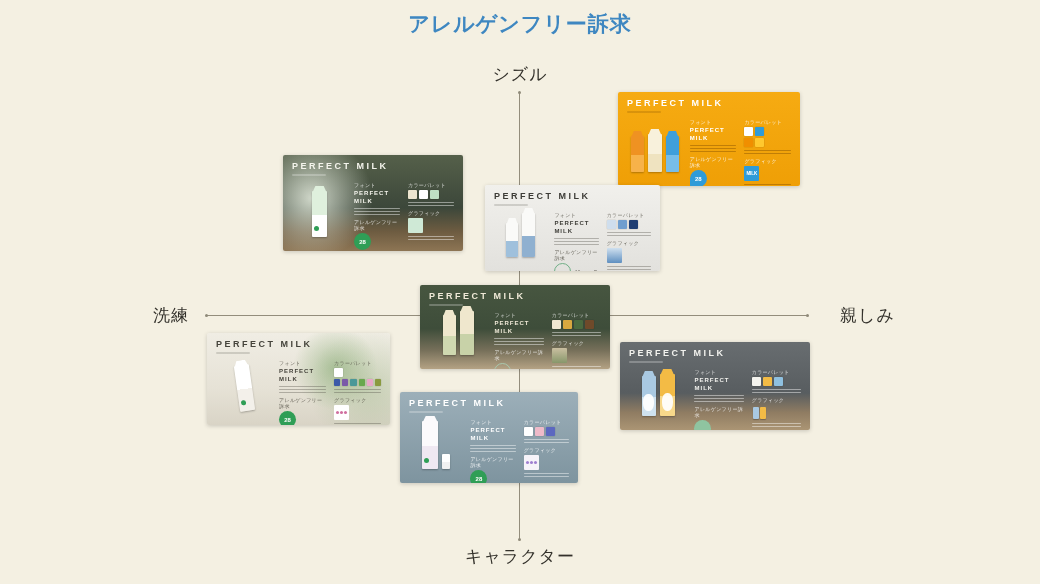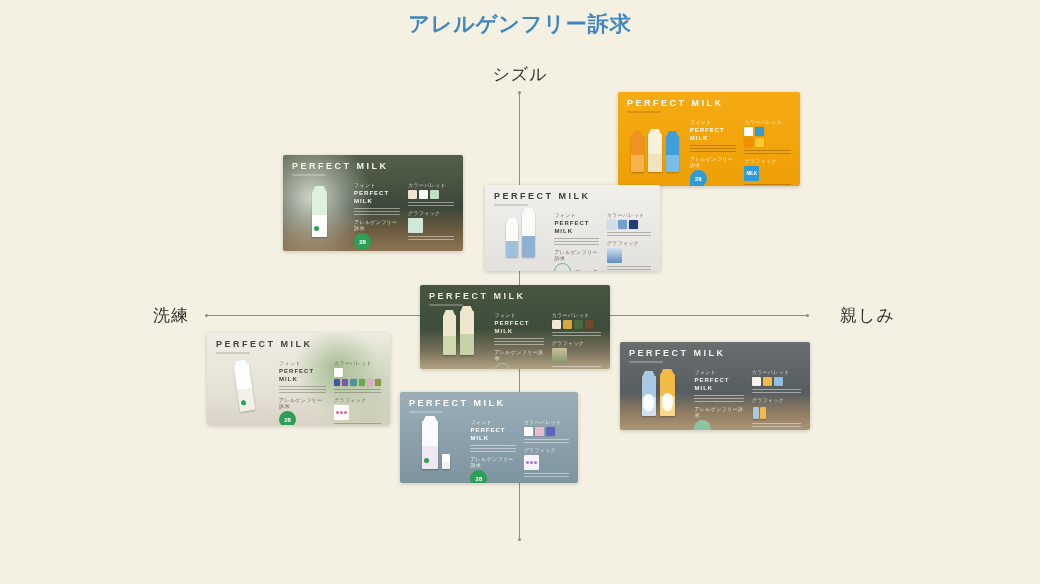--- a/index.html
+++ b/index.html
@@ -58,20 +58,21 @@
 </head>
 <body>
 
 <div class="stage">
   <h1 class="page-title">アレルゲンフリー訴求</h1>
 
   <div class="axis-layer">
     <div class="v-line"></div>
     <div class="h-line"></div>
     <span class="axis-label top">シズル</span>
+    <span class="axis-label bottom">キャラクター</span>
     <span class="axis-label left">洗練</span>
     <span class="axis-label right">親しみ</span>
   </div>
 
   <div class="cards-layer">
       <div class="card" style="left: 283px; top: 155px; width: 180px; height: 96px; background: radial-gradient(circle at 16% 45%, rgba(233, 240, 226, 0.85) 0%, rgba(233, 240, 226, 0) 38%), linear-gradient(rgb(85, 96, 74) 0%, rgb(60, 71, 58) 55%, rgb(110, 92, 65) 80%, rgb(141, 117, 84) 100%);">
         <div class="card-title" style="color: rgb(244, 244, 236);">PERFECT MILK</div>
         <div class="card-tagline" style="background: rgba(255, 255, 255, 0.45);"></div>
         <div class="card-body">
           <div class="cartons">

